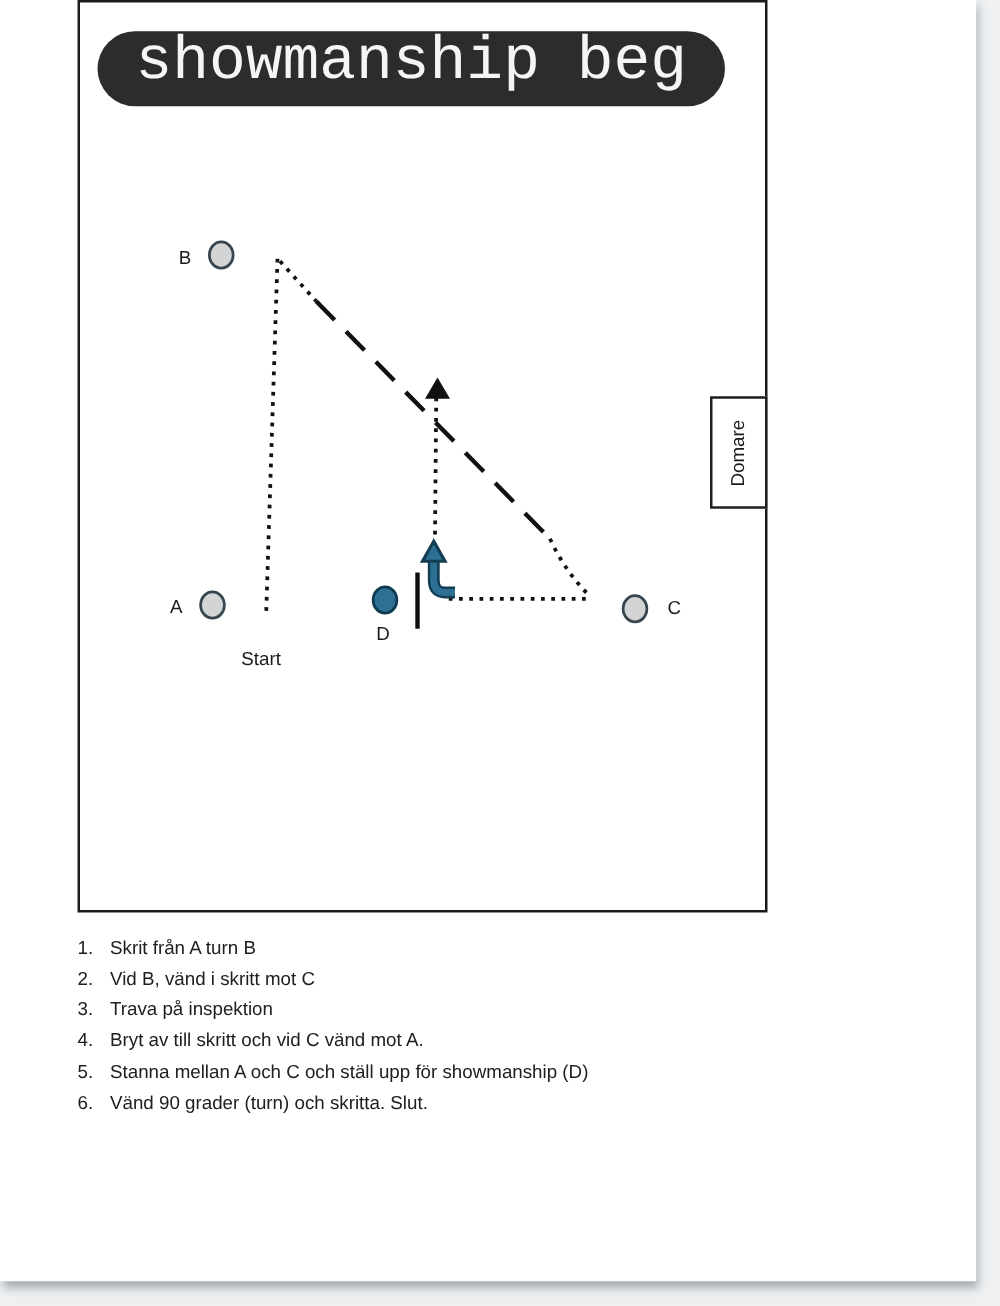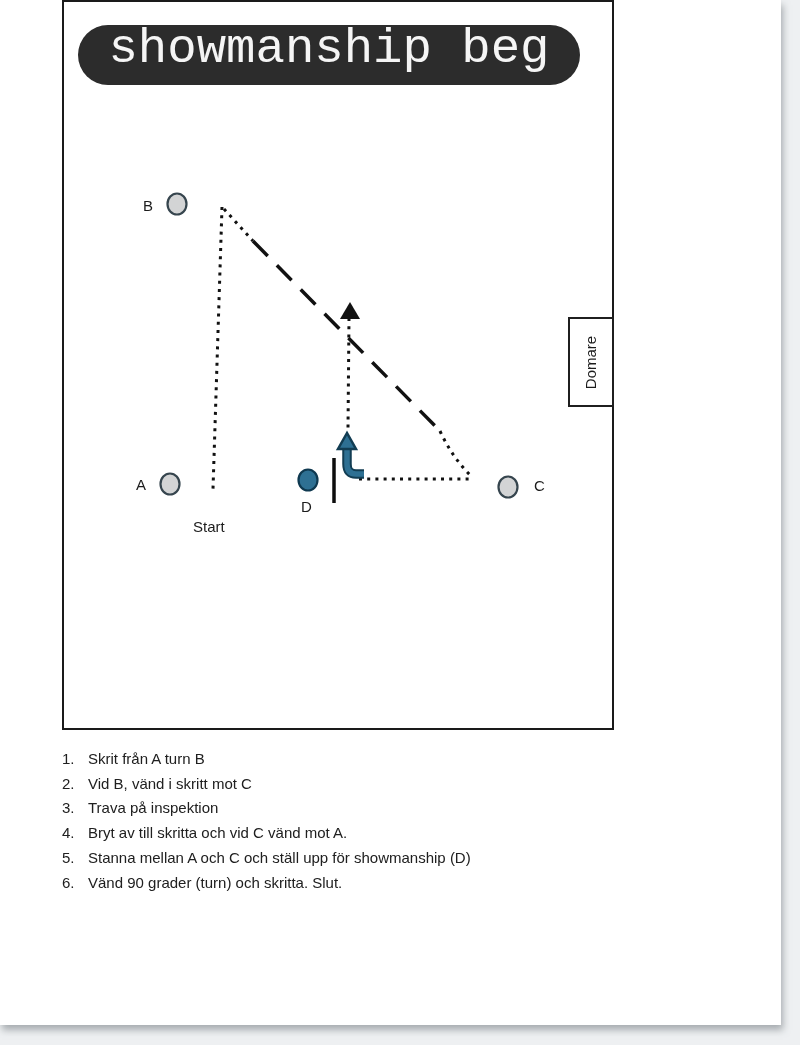--- a/index.html
+++ b/index.html
@@ -138,21 +138,21 @@
     <li>
       <span class="num">2.</span>
       <span>Vid B, vänd i skritt mot C</span>
     </li>
     <li>
       <span class="num">3.</span>
       <span>Trava på inspektion</span>
     </li>
     <li>
       <span class="num">4.</span>
-      <span>Bryt av till skritta och vid C vänd mot A.</span>
+      <span>Bryt av till skritt och vid C vänd mot A.</span>
     </li>
     <li>
       <span class="num">5.</span>
       <span>Stanna mellan A och C och ställ upp för showmanship (D)</span>
     </li>
     <li>
       <span class="num">6.</span>
       <span>Vänd 90 grader (turn) och skritta. Slut.</span>
     </li>
   </ol>

